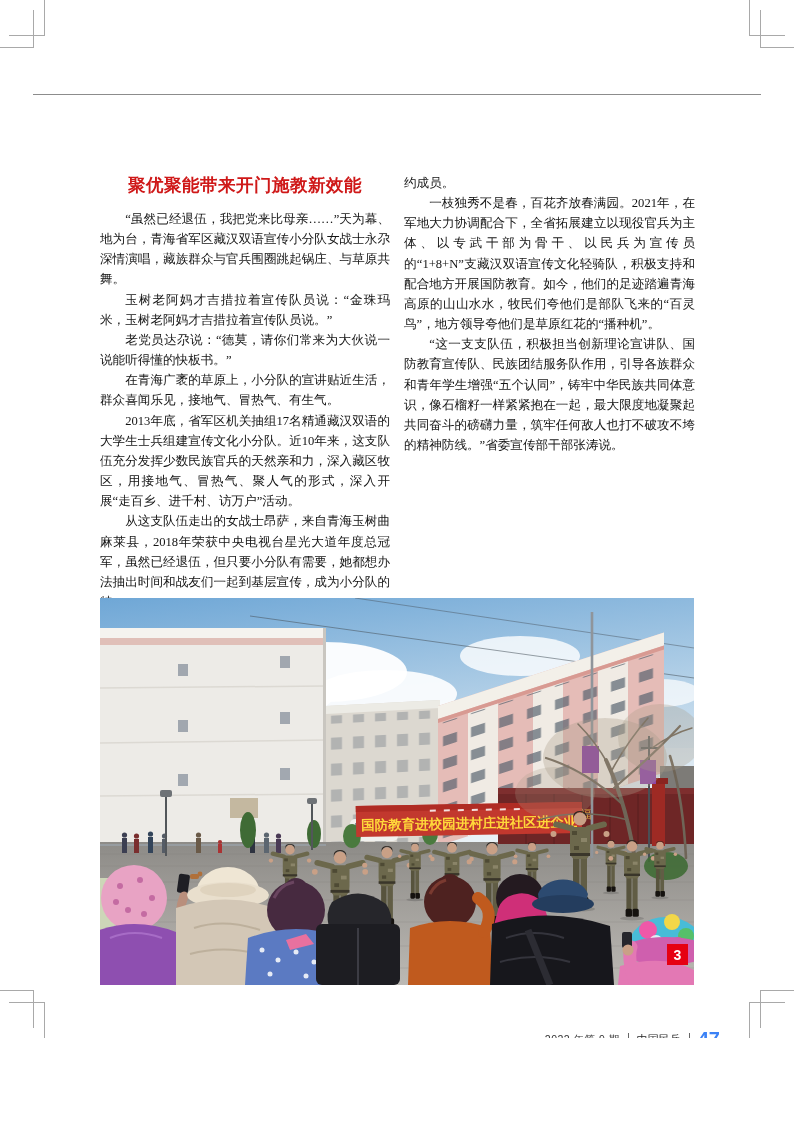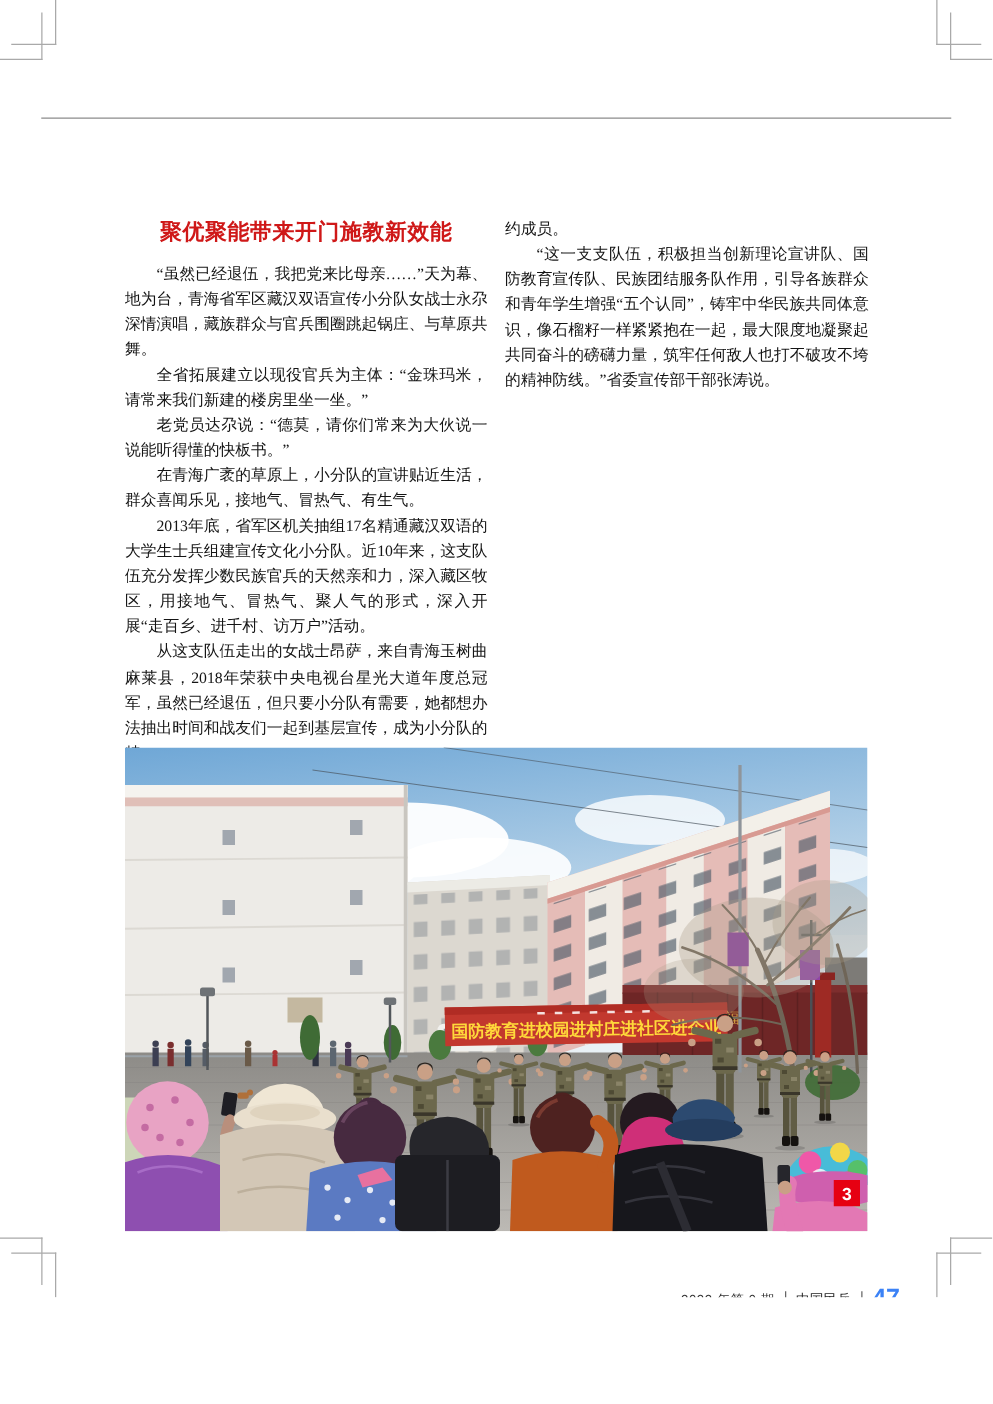--- a/index.html
+++ b/index.html
@@ -51,29 +51,30 @@
   <div class="crop bl-a"></div>
   <div class="crop bl-b"></div>
   <div class="crop br-a"></div>
   <div class="crop br-b"></div>
 
   <div class="header-rule"></div>
 
   <div class="col col-left">
     <h1 class="article-title">聚优聚能带来开门施教新效能</h1>
     <p class="body-p">“虽然已经退伍，我把党来比母亲……”天为幕、地为台，青海省军区藏汉双语宣传小分队女战士永尕深情演唱，藏族群众与官兵围圈跳起锅庄、与草原共舞。</p>
-    <p class="body-p">全省拓展建立以现役官兵为主体：“金珠玛米，请常来我们新建的楼房里坐一坐。”</p>
+    <p class="body-p">玉树老阿妈才吉措拉着宣传队员说：“金珠玛米，玉树老阿妈才吉措拉着宣传队员说。”</p>
     <p class="body-p">老党员达尕说：“德莫，请你们常来为大伙说一说能听得懂的快板书。”</p>
     <p class="body-p">在青海广袤的草原上，小分队的宣讲贴近生活，群众喜闻乐见，接地气、冒热气、有生气。</p>
     <p class="body-p">2013年底，省军区机关抽组17名精通藏汉双语的大学生士兵组建宣传文化小分队。近10年来，这支队伍充分发挥少数民族官兵的天然亲和力，深入藏区牧区，用接地气、冒热气、聚人气的形式，深入开展“走百乡、进千村、访万户”活动。</p>
     <p class="body-p">从这支队伍走出的女战士昂萨，来自青海玉树曲麻莱县，2018年荣获中央电视台星光大道年度总冠军，虽然已经退伍，但只要小分队有需要，她都想办法抽出时间和战友们一起到基层宣传，成为小分队的特</p>
   </div>
 
   <div class="col col-right">
     <p class="body-p no-indent">约成员。</p>
+    <p class="body-p">一枝独秀不是春，百花齐放春满园。2021年，在军地大力协调配合下，全省拓展建立以现役官兵为主体、以专武干部为骨干、以民兵为宣传员的“1+8+N”支藏汉双语宣传文化轻骑队，积极支持和配合地方开展国防教育。如今，他们的足迹踏遍青海高原的山山水水，牧民们夸他们是部队飞来的“百灵鸟”，地方领导夸他们是草原红花的“播种机”。</p>
     <p class="body-p">“这一支支队伍，积极担当创新理论宣讲队、国防教育宣传队、民族团结服务队作用，引导各族群众和青年学生增强“五个认同”，铸牢中华民族共同体意识，像石榴籽一样紧紧抱在一起，最大限度地凝聚起共同奋斗的磅礴力量，筑牢任何敌人也打不破攻不垮的精神防线。”省委宣传部干部张涛说。</p>
   </div>
 
   <figure class="photo">
     <svg width="594" height="387" viewBox="0 0 594 387">
       <defs>
         <linearGradient id="skyG" x1="0" y1="0" x2="0.25" y2="1">
           <stop offset="0" stop-color="#6fa7d6"></stop>
             <stop offset="0.55" stop-color="#b6d2e8"></stop>
             <stop offset="1" stop-color="#e9f1f6"></stop>

